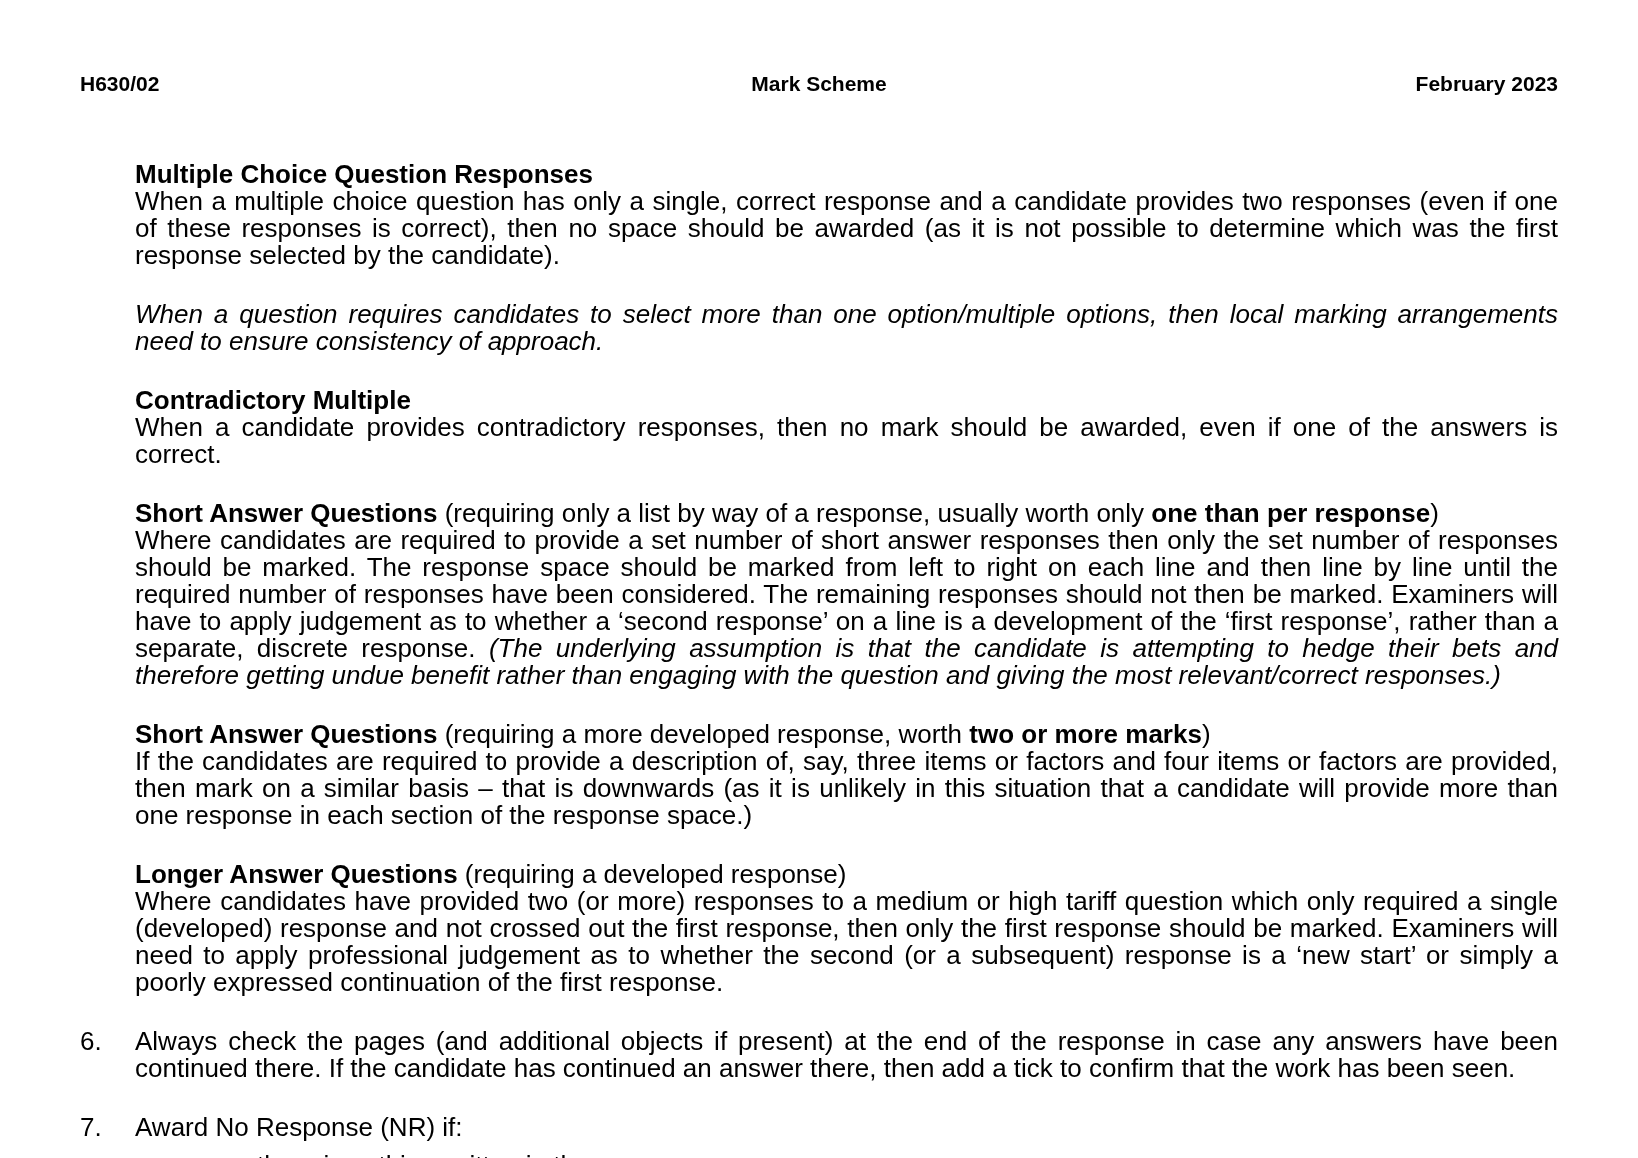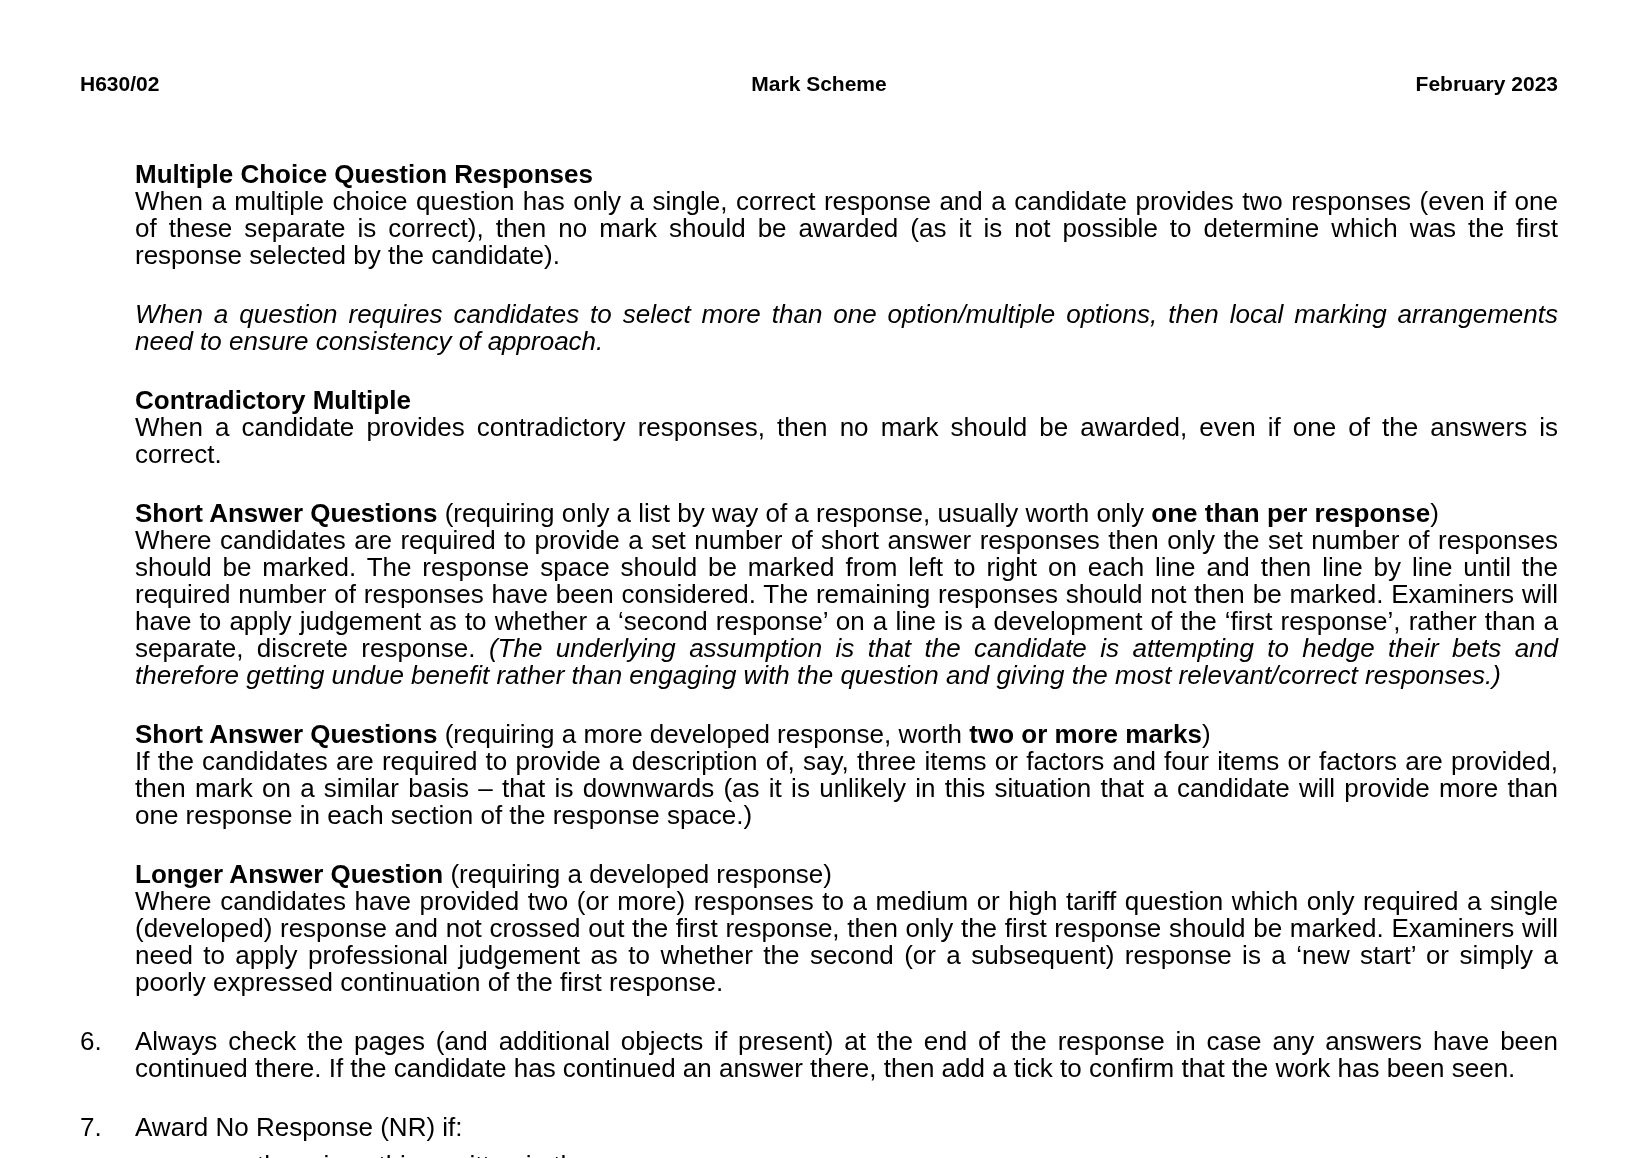--- a/index.html
+++ b/index.html
@@ -41,21 +41,21 @@
   <div class="doc-header">
     <span>H630/02</span>
     <span class="center">Mark Scheme</span>
     <span class="right">February 2023</span>
   </div>
 
   <div class="content">
 
     <div class="block">
       <div class="b">Multiple Choice Question Responses</div>
-      <div class="para">When a multiple choice question has only a single, correct response and a candidate provides two responses (even if one of these separate is correct), then no mark should be awarded (as it is not possible to determine which was the first response selected by the candidate).</div>
+      <div class="para">When a multiple choice question has only a single, correct response and a candidate provides two responses (even if one of these responses is correct), then no space should be awarded (as it is not possible to determine which was the first response selected by the candidate).</div>
       <div class="para i">When a question requires candidates to select more than one option/multiple options, then local marking arrangements need to ensure consistency of approach.</div>
     </div>
 
     <div class="block">
       <div class="b">Contradictory Multiple</div>
       <div class="para">When a candidate provides contradictory responses, then no mark should be awarded, even if one of the answers is correct.</div>
     </div>
 
     <div class="block">
       <div>
@@ -68,21 +68,21 @@
 
     <div class="block">
       <div>
         <span class="b">Short Answer Questions</span><span> (requiring a more developed response, worth </span><span class="b">two or more marks</span><span>)</span>
       </div>
       <div class="para">If the candidates are required to provide a description of, say, three items or factors and four items or factors are provided, then mark on a similar basis – that is downwards (as it is unlikely in this situation that a candidate will provide more than one response in each section of the response space.)</div>
     </div>
 
     <div class="block">
       <div>
-        <span class="b">Longer Answer Question</span><span> (requiring a developed response)</span>
+        <span class="b">Longer Answer Questions</span><span> (requiring a developed response)</span>
       </div>
       <div class="para">Where candidates have provided two (or more) responses to a medium or high tariff question which only required a single (developed) response and not crossed out the first response, then only the first response should be marked. Examiners will need to apply professional judgement as to whether the second (or a subsequent) response is a ‘new start’ or simply a poorly expressed continuation of the first response.</div>
     </div>
 
     <div class="block item">
       <span class="item-num">6.</span>
       <div class="para">Always check the pages (and additional objects if present) at the end of the response in case any answers have been continued there. If the candidate has continued an answer there, then add a tick to confirm that the work has been seen.</div>
     </div>
 
     <div class="block item">

